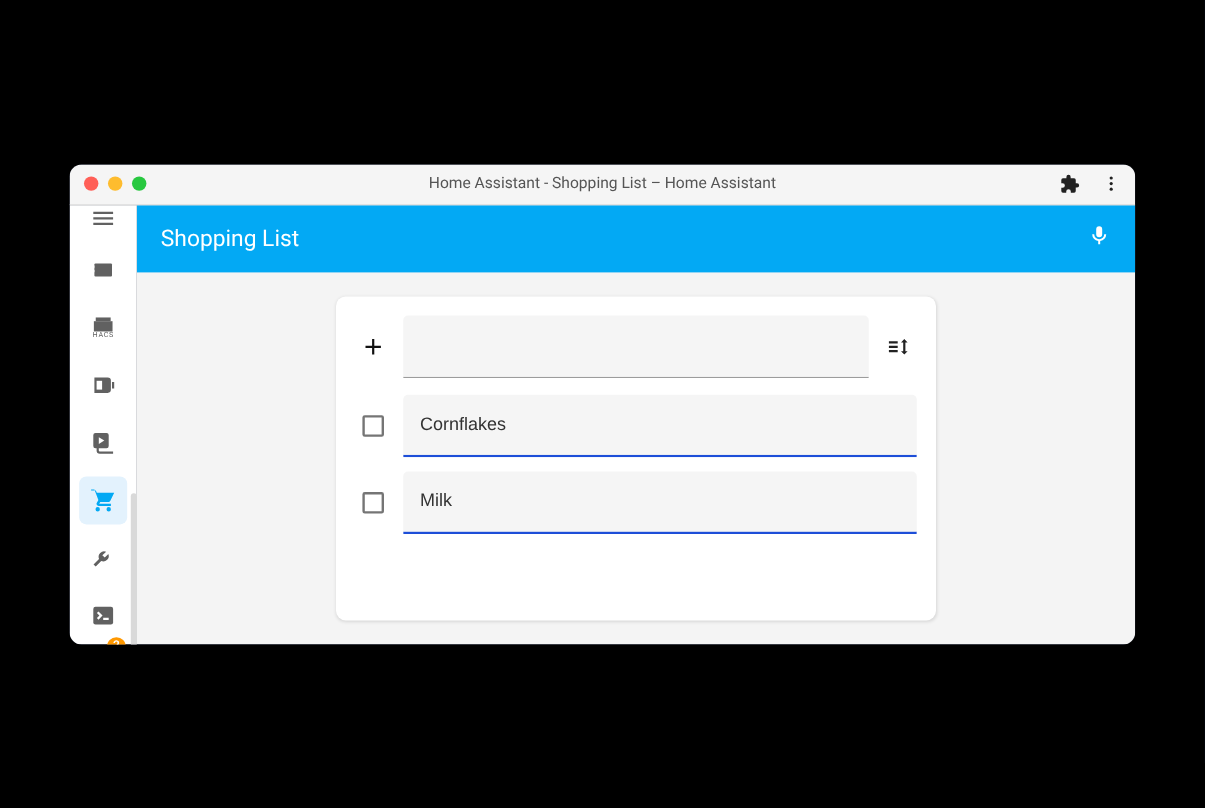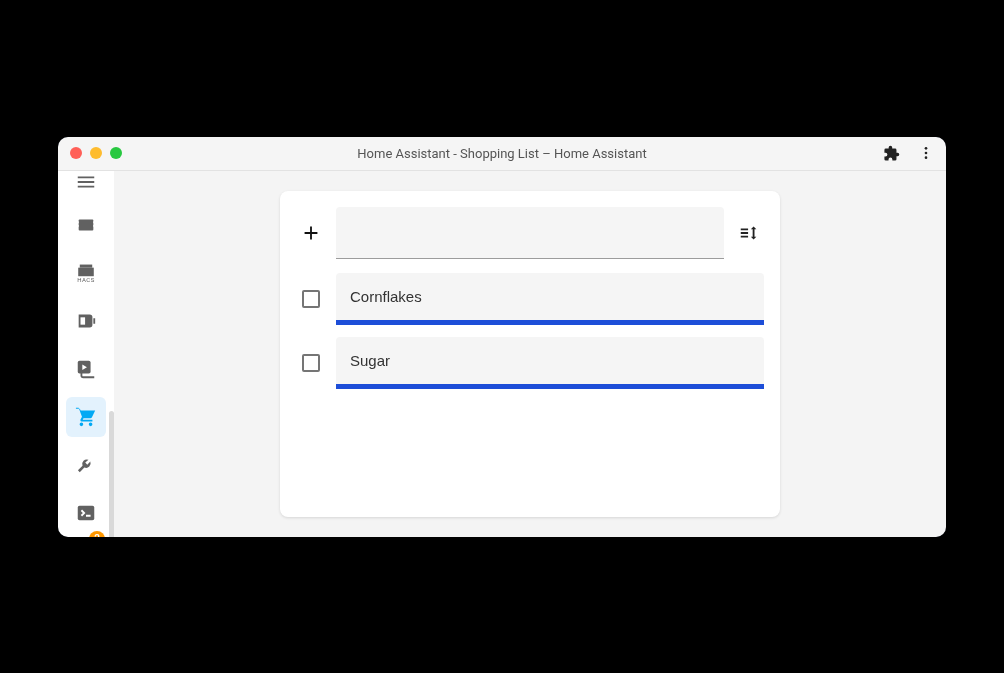--- a/index.html
+++ b/index.html
@@ -105,21 +105,21 @@
     outline:none;
   }
   .checkbox {
     width:18px; height:18px; border:2px solid #757575; border-radius:2px;
     cursor:pointer; background:#fff;
   }
   .item-row { margin-bottom:12px; }
   .item-field {
     flex:1; height:52px;
     background:#f5f5f5;
-    border:none; border-bottom:5px solid #1d4ed8;
+    border:none; border-bottom:2px solid #1d4ed8;
     border-top-left-radius:4px; border-top-right-radius:4px;
     padding:0 14px;
     font-size:15px; color:#333;
     outline:none;
   }
   .hacs-label { font-size:6px; letter-spacing:.5px; color:#616161; text-align:center; line-height:1;}
 </style>
 </head>
 <body>
 
@@ -213,20 +213,28 @@
           <svg width="22" height="22" viewBox="0 0 24 24" fill="currentColor">
               <path d="M12 22a2.5 2.5 0 0 0 2.5-2.5h-5A2.5 2.5 0 0 0 12 22zm6-6V11a6 6 0 0 0-5-5.9V4a1 1 0 1 0-2 0v1.1A6 6 0 0 0 6 11v5l-2 2v1h16v-1l-2-2z"></path>
             </svg>
           <span class="badge">2</span>
         </div>
         <div class="avatar"></div>
       </div>
     </div>
 
     <div class="main">
+      <div class="appbar">
+        <span>Shopping List</span>
+        <span class="mic">
+          <svg width="20" height="20" viewBox="0 0 24 24" fill="#fff">
+              <path d="M12 14a3 3 0 0 0 3-3V6a3 3 0 0 0-6 0v5a3 3 0 0 0 3 3zm5-3a5 5 0 0 1-10 0H5a7 7 0 0 0 6 6.9V21h2v-3.1A7 7 0 0 0 19 11h-2z"></path>
+            </svg>
+        </span>
+      </div>
 
       <div class="content">
         <div class="card">
 
           <div class="add-row">
             <span class="left-slot add-icon">
               <svg width="22" height="22" viewBox="0 0 24 24" fill="#111">
                   <path d="M11 5h2v14h-2z"></path>
                   <path d="M5 11h14v2H5z"></path>
                 </svg>
@@ -244,21 +252,21 @@
               <div class="item-row">
                 <span class="left-slot">
                   <span class="checkbox"></span>
                 </span>
                 <input class="item-field" value="Cornflakes" style="">
               </div>
               <div class="item-row">
                 <span class="left-slot">
                   <span class="checkbox"></span>
                 </span>
-                <input class="item-field" value="Sugar" style="">
+                <input class="item-field" value="Milk" style="">
               </div>
             </div>
 
         </div>
       </div>
     </div>
 
   </div>
 </div>
 

